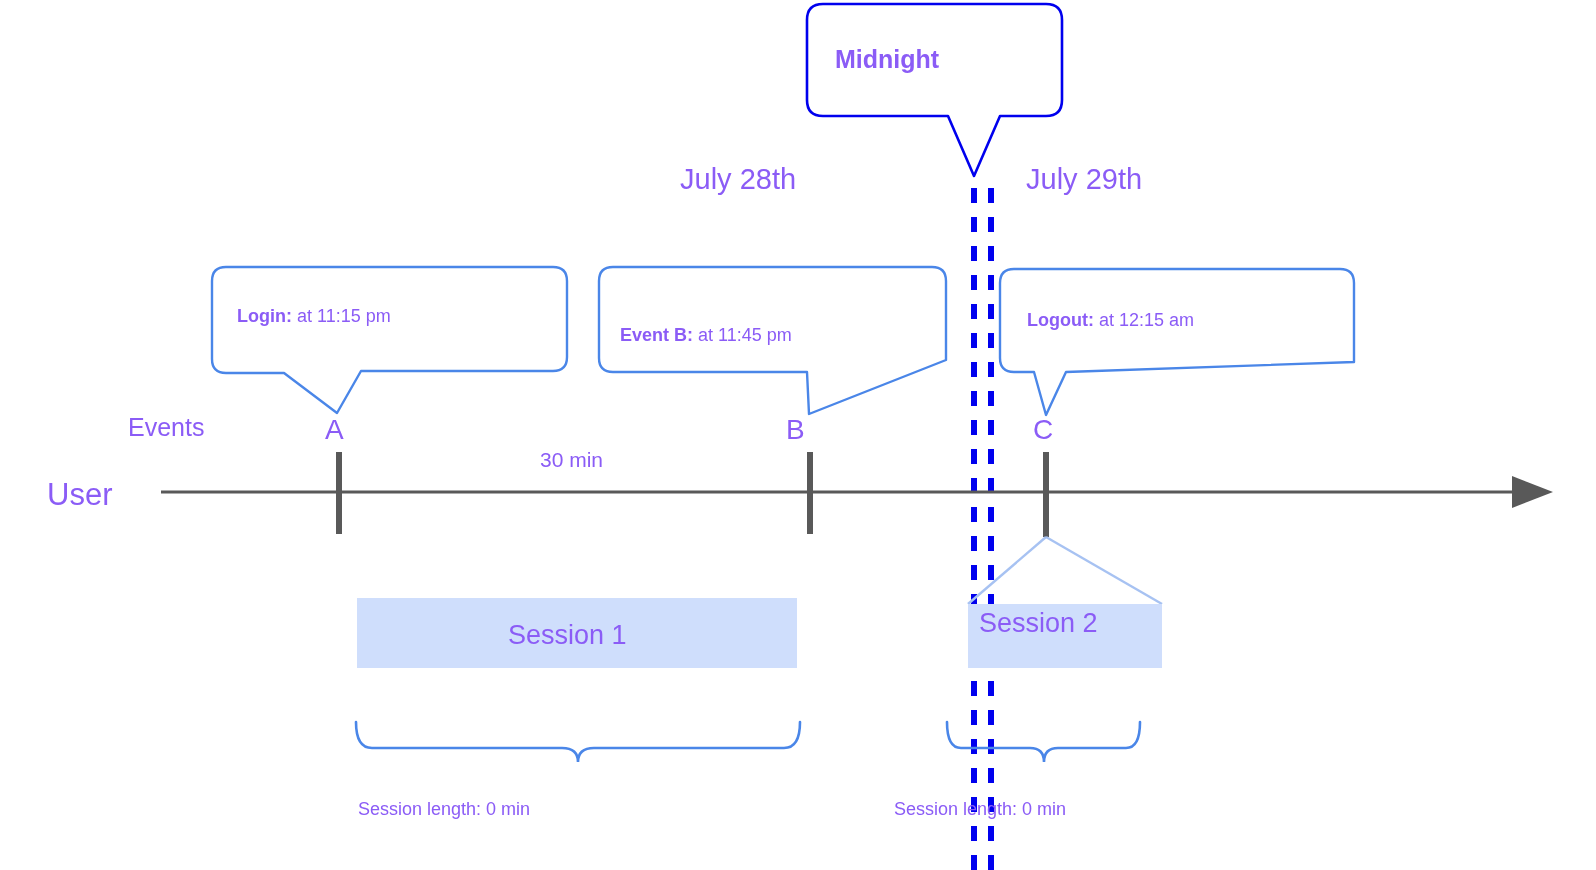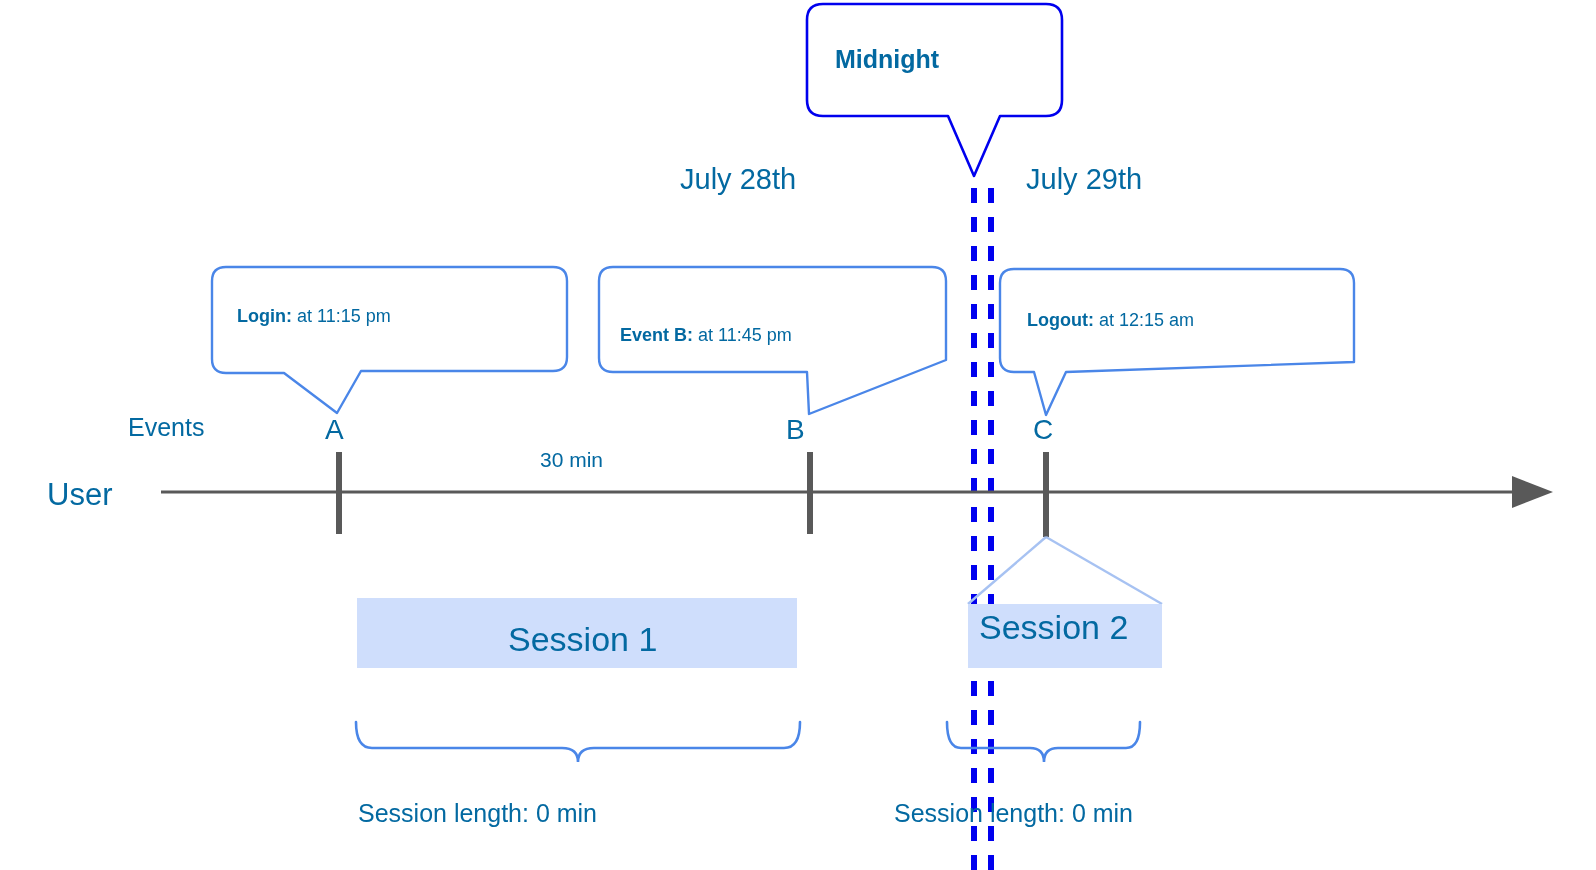--- a/index.html
+++ b/index.html
@@ -1,33 +1,33 @@
 <!DOCTYPE html>
 <html><head>
 <meta charset="utf-8">
 <style>
   html,body{margin:0;padding:0;background:#ffffff;}
   body{font-family:"Liberation Sans",sans-serif;color:#000;}
   #stage{position:relative;width:1596px;height:870px;overflow:hidden;background:#fff;}
   #svg-layer{position:absolute;left:0;top:0;width:1596px;height:870px;}
 
-  .txt{position:absolute;white-space:nowrap;color:#0369a1;}
+  .txt{position:absolute;white-space:nowrap;color:#8b5cf6;}
 
   .callout-text{font-size:18px;line-height:1;text-align:right;}
   .callout-text b{font-weight:bold;}
 
   .midnight-text{font-size:25px;font-weight:bold;}
 
   .date-label{font-size:29px;}
   .axis-name{font-size:31px;}
   .events-label{font-size:25px;}
   .point-label{font-size:28px;}
   .duration-label{font-size:21px;}
-  .session-label{font-size:34px;}
-  .session-len-label{font-size:25px;}
+  .session-label{font-size:27px;}
+  .session-len-label{font-size:18px;}
 </style>
 </head>
 <body>
 
 <div id="stage">
 
   <svg id="svg-layer" viewBox="0 0 1596 870">
 
     <g>
       <line x1="974" y1="188" x2="974" y2="870" stroke="#0000ee" stroke-width="6" stroke-dasharray="15 14"></line>

